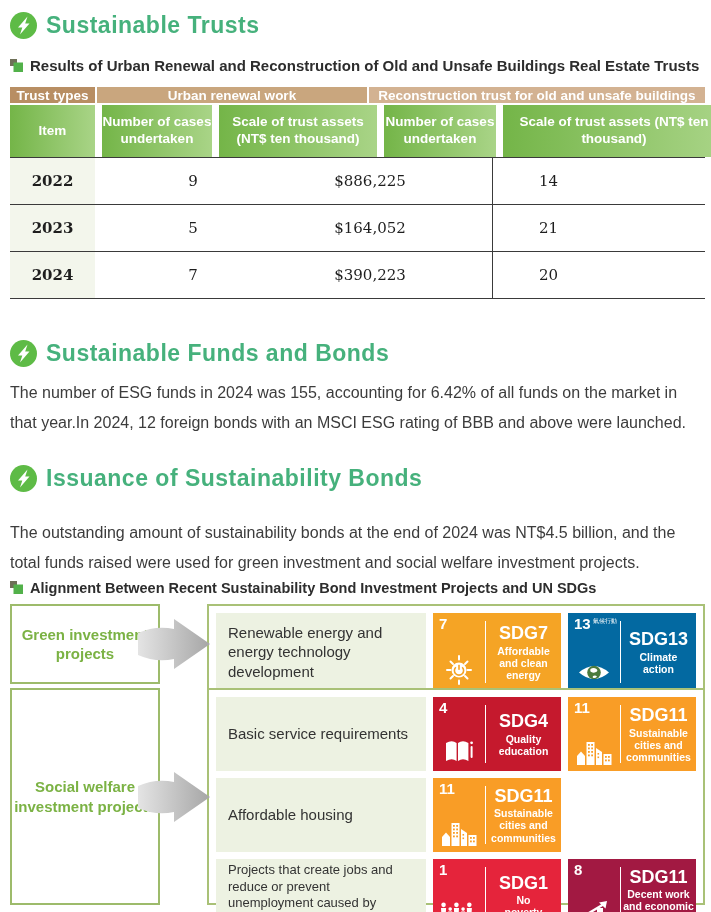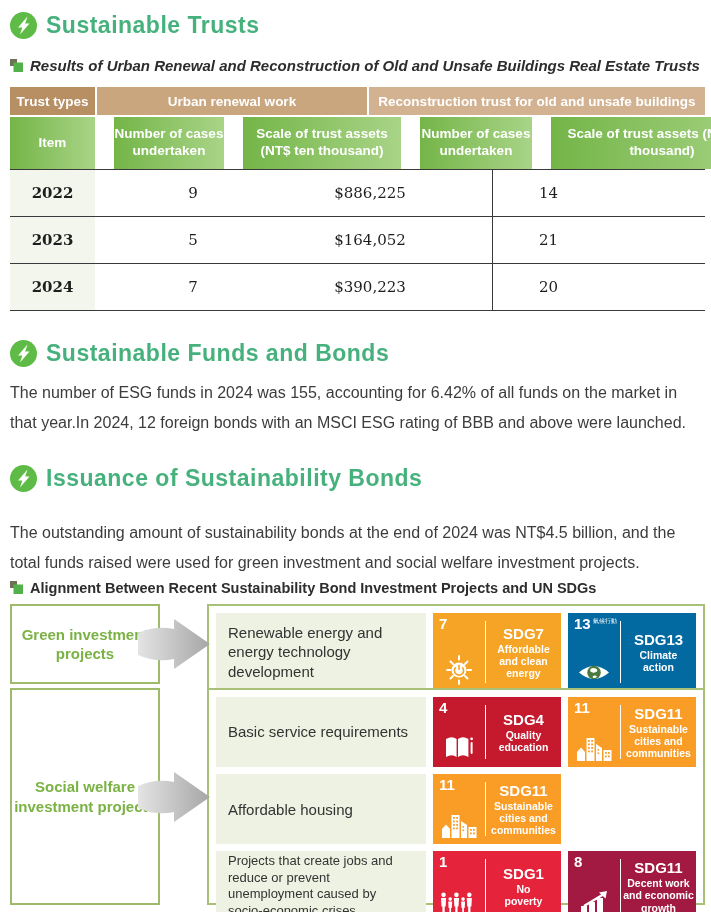--- a/index.html
+++ b/index.html
@@ -13,22 +13,22 @@
   .caption{position:absolute;left:10px;display:flex;align-items:center;gap:6px;font-weight:bold;color:#2d2d2d;}
   .caption .cap-text{font-size:15px;}
   .caption2 .cap-text{font-size:14.5px;}
 
   
   .para{position:absolute;left:10px;width:692px;font-size:16px;color:#3c3c3c;line-height:1.85;}
 
   
   .trust-table{position:absolute;left:10px;top:87px;width:695px;}
   .thead1{display:grid;grid-template-columns:85px 270px 336px;gap:2px;}
-  .thead1 .hcell{height:28px;display:flex;align-items:center;justify-content:center;color:#fff;font-weight:bold;font-size:13.5px;}
-  .thead2{display:grid;grid-template-columns:85px 110px 158px 112px 222px;gap:19px;margin-top:2px;}
+  .thead1 .hcell{height:16px;display:flex;align-items:center;justify-content:center;color:#fff;font-weight:bold;font-size:13.5px;}
+  .thead2{display:grid;grid-template-columns:85px 110px 158px 112px 222px;gap:7px;margin-top:2px;}
   .thead2 .hcell{height:52px;display:flex;align-items:center;justify-content:center;text-align:center;color:#fff;font-weight:bold;font-size:13.5px;line-height:1.25;background:linear-gradient(90deg,#74b548,#a9d487);}
   .c-tan-dark{background:#b88e63;}
   .c-tan-mid{background:#c9a67e;}
   .c-tan-light{background:#d3b292;}
   .tbody{border-top:1px solid #3a3a3a;}
   .trow{display:grid;grid-template-columns:85px 110px 158px 112px 230px;height:46px;border-bottom:1px solid #3a3a3a;font-family:"DejaVu Serif",serif;font-size:15px;color:#1e1e1e;gap:43px;}
   .trow .tcell{display:flex;align-items:center;justify-content:center;}
   .trow .tcell.year{background:#f3f6ec;font-weight:bold;}
   .trow .tcell.divider{border-left:1px solid #3a3a3a;}
 
@@ -41,37 +41,37 @@
   .band{background:#edf2e2;flex:1;display:flex;align-items:center;padding:0 12px;font-size:15px;color:#333;line-height:1.3;}
   .band.small{font-size:13px;line-height:1.3;}
   .spacer{width:128px;}
 
   
   .badge{width:128px;display:flex;color:#fff;box-sizing:border-box;flex:none;}
   .b-left{width:52px;position:relative;display:flex;align-items:flex-end;justify-content:center;padding-bottom:6px;box-sizing:border-box;}
   .b-num{position:absolute;top:3px;left:6px;font-weight:bold;font-size:15px;line-height:1;}
   .b-cjk{position:absolute;top:5px;left:25px;font-size:6px;line-height:1;letter-spacing:0;}
   .b-right{flex:1;display:flex;flex-direction:column;justify-content:center;align-items:center;text-align:center;border-left:1.5px solid #fff;margin:8px 0;padding:0 2px;}
-  .b-code{font-weight:bold;font-size:15px;line-height:1.2;}
+  .b-code{font-weight:bold;font-size:18px;line-height:1.2;}
   .b-name{font-weight:bold;font-size:10.5px;line-height:1.15;white-space:pre-line;}
 </style>
 </head>
 <body>
 
 <div class="page">
 
   <div class="section-head" style="top:12px;">
     <svg width="27" height="27" viewBox="0 0 27 27">
       <circle cx="13.5" cy="13.5" r="13.5" fill="#5ebb46"></circle>
       <polygon points="17.5,4.5 8,15.5 12.3,15.5 10,22.5 19.5,11.5 15.2,11.5" fill="#fff"></polygon>
     </svg>
     <span class="section-title">Sustainable Trusts</span>
   </div>
 
-  <div class="caption" style="top:57px;font-style:italic;">
+  <div class="caption" style="top:57px;">
     <svg width="14" height="14" viewBox="0 0 14 14">
       <rect x="0" y="0" width="7" height="7" fill="#6e7058"></rect>
         <rect x="3.5" y="3.5" width="9.5" height="9.5" fill="#52b14a"></rect>
     </svg>
     <span class="cap-text">Results of Urban Renewal and Reconstruction of Old and Unsafe Buildings Real Estate Trusts</span>
   </div>
 
   <div class="trust-table">
     <div class="thead1">
       <div class="hcell c-tan-dark">Trust types</div>

